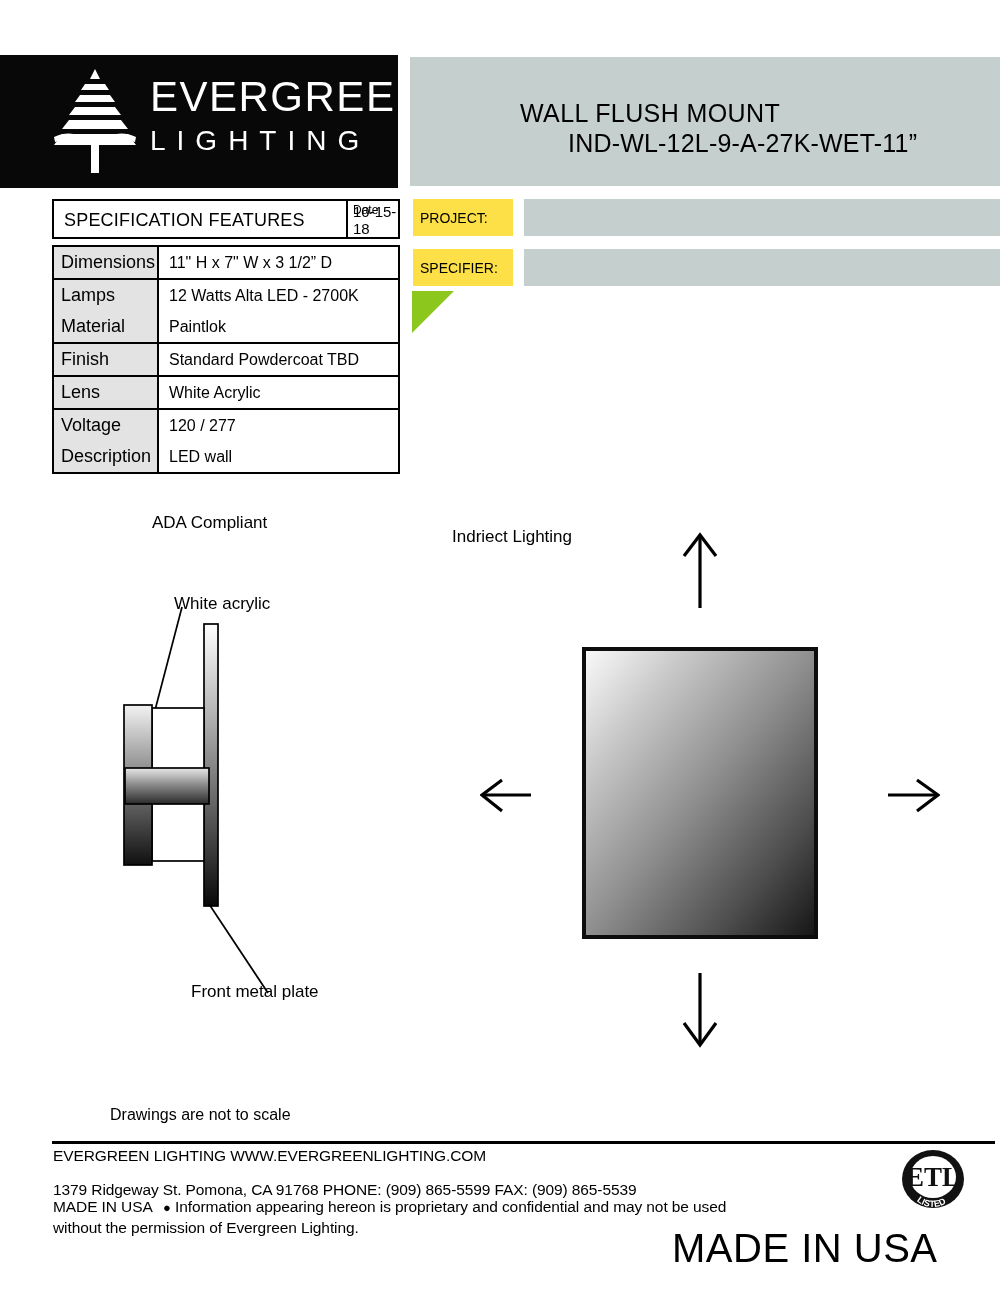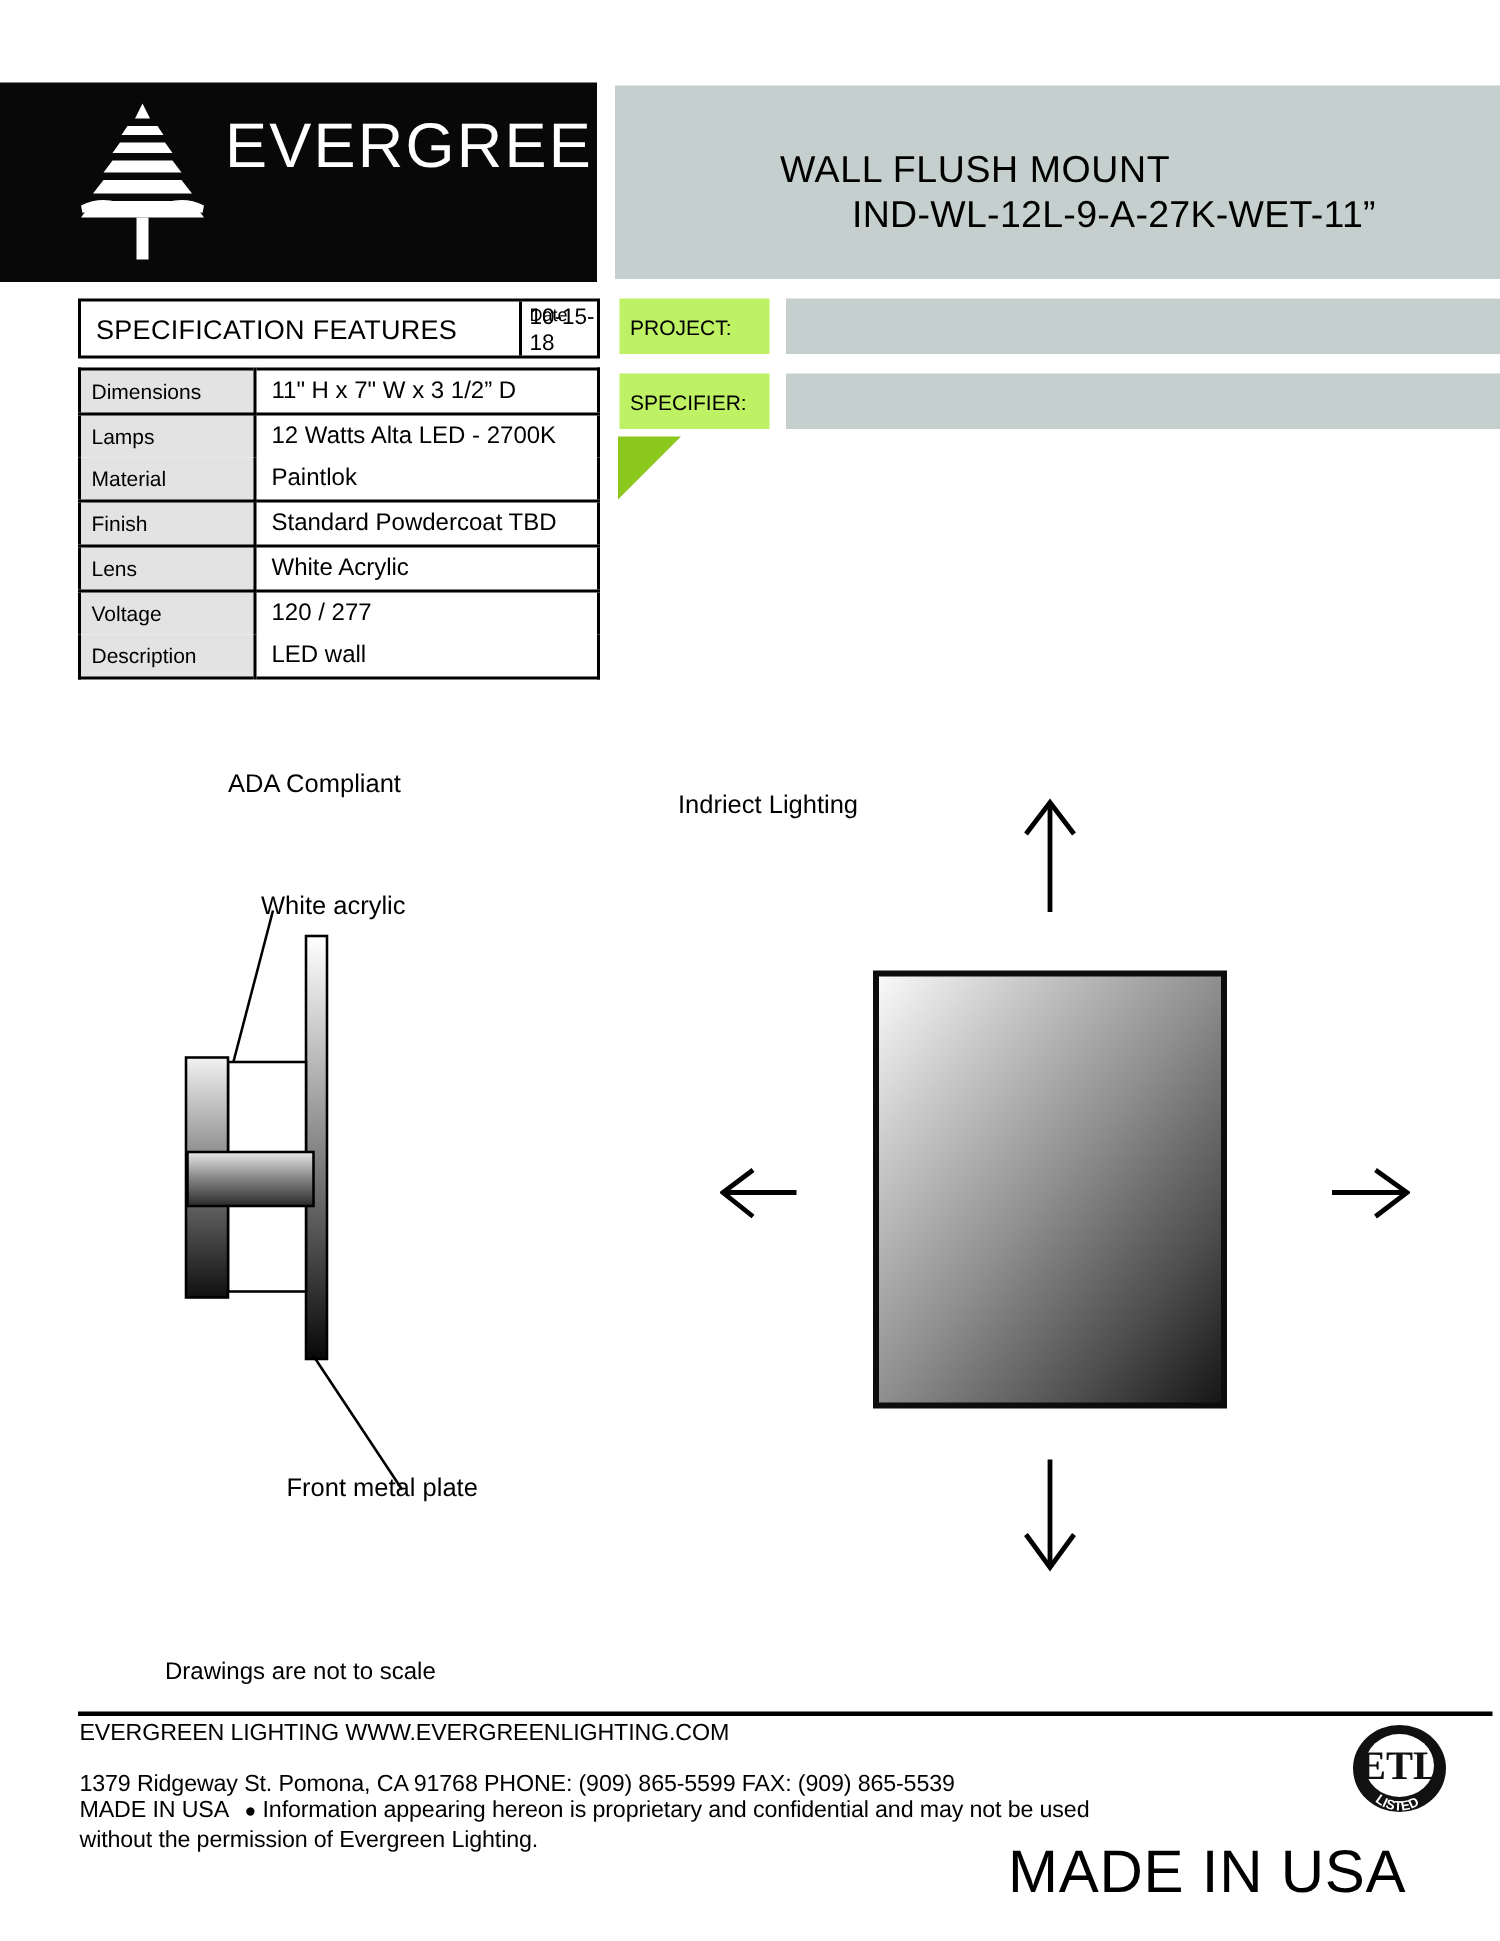--- a/index.html
+++ b/index.html
@@ -69,21 +69,21 @@
   }
 
   
   .field-row { position: absolute; height: 37px; }
   #project-row  { left: 413px; top: 199px; }
   #specifier-row{ left: 413px; top: 249px; }
   .field-label {
     position: absolute;
     left: 0; top: 0;
     width: 100px; height: 37px;
-    background: #bef264;
+    background: #fde047;
     font-size: 14px;
     display: flex;
     align-items: center;
     padding-left: 7px;
     box-sizing: border-box;
   }
   .field-value {
     position: absolute;
     left: 111px; top: 0;
     width: 889px; height: 37px;
@@ -132,22 +132,22 @@
   }
   #spec-table td {
     border: 1px solid #000;
     padding: 0;
     vertical-align: middle;
   }
   #spec-table .grp { border-bottom: 2px solid #000; }
   #spec-table .lbl {
     width: 96px;
     background: #e3e3e3;
-    font-size: 14px;
-    padding: 5px 12px 5px 7px;
+    font-size: 18px;
+    padding: 5px 0 5px 7px;
     border-right: 2px solid #000;
   }
   #spec-table .val {
     font-size: 16px;
     padding: 5px 0 5px 10px;
   }
   #spec-table .nb-top    { border-top: none; }
   #spec-table .nb-bottom { border-bottom: none; }
 
   
@@ -191,20 +191,21 @@
       <path d="M23 40 L63 40 L69 48 L17 48 Z"></path>
       <path d="M17 53 L69 53 L76 62 L10 62 Z"></path>
       <path d="M10 67 L76 67 L84 78 L2 78 Z"></path>
       <rect x="39" y="78" width="8" height="28"></rect>
       <path d="M2 70 C14 64 26 66 34 72 L30 76 C22 72 12 72 3 75 Z"></path>
       <path d="M84 70 C72 64 60 66 52 72 L56 76 C64 72 74 72 83 75 Z"></path>
     </g>
   </svg>
   <div id="logo-wordmark">
     <div id="logo-evergreen">EVERGREEN</div>
+    <div id="logo-lighting">LIGHTING</div>
   </div>
 </div>
 
 <div id="title-band">
   <div id="title-main">WALL FLUSH MOUNT</div>
   <div id="title-sub">IND-WL-12L-9-A-27K-WET-11”</div>
 </div>
 
 <div id="project-row" class="field-row">
   <div class="field-label">PROJECT:</div>

